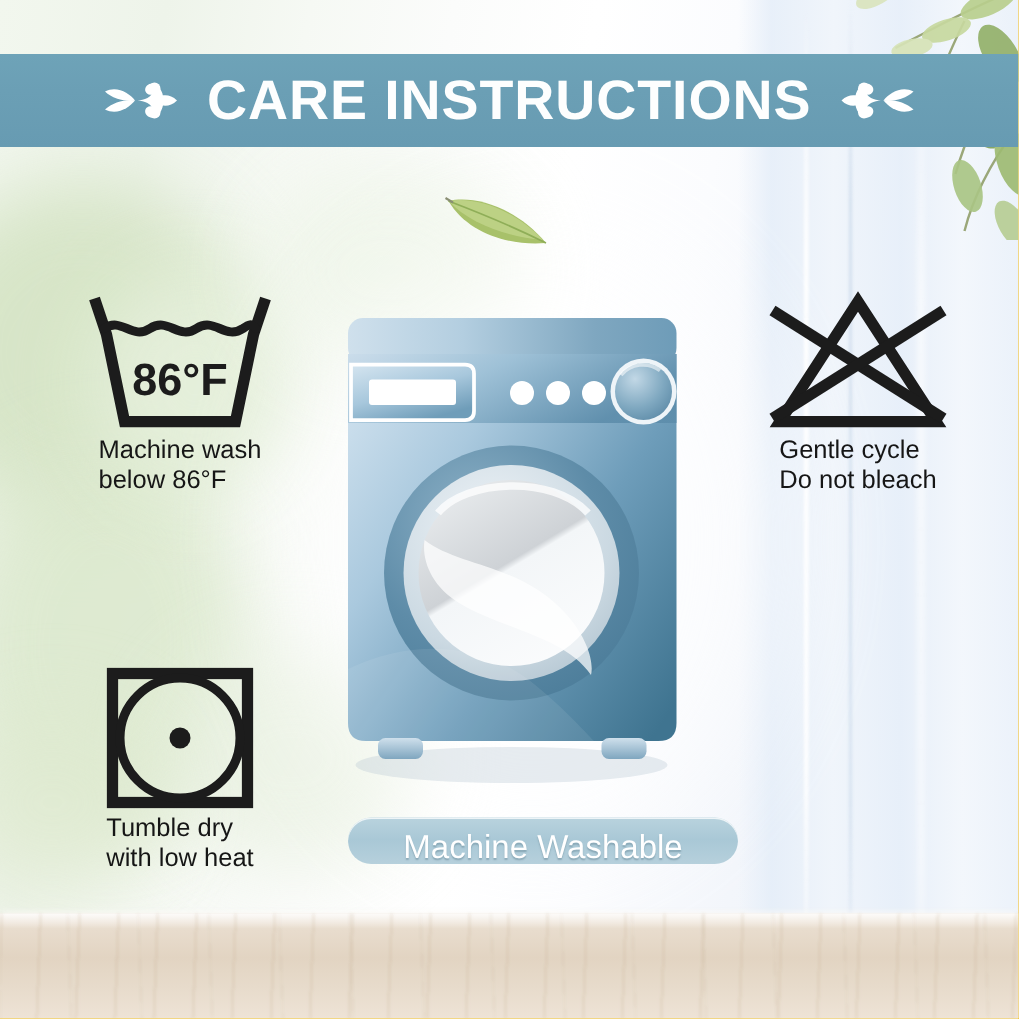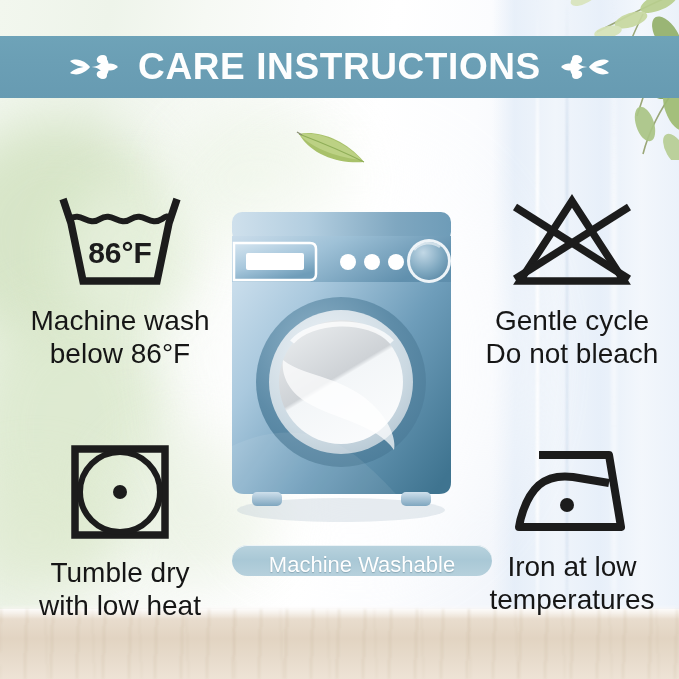--- a/index.html
+++ b/index.html
@@ -36,21 +36,21 @@
   .banner{position:absolute;left:0;top:36px;width:679px;height:62px;
     background:linear-gradient(180deg,#6ea3b8 0%,#6b9fb5 40%,#679bb2 100%);
     display:flex;align-items:center;justify-content:center;gap:18px;}
   .banner-title{color:#fdfefe;font-size:37px;font-weight:bold;letter-spacing:.6px;
     white-space:nowrap;line-height:1;transform:translateY(-1px);}
   .orn{width:52px;height:40px;flex:none;}
 
   
   .cell{position:absolute;display:flex;flex-direction:column;align-items:center;}
   .cell .glyph{display:block;}
-  .cap{margin-top:16px;text-align:center;color:#161616;font-size:28px;line-height:1.17;white-space:pre-line;}
+  .cap{margin-top:1px;color:#161616;font-size:17px;line-height:1.17;white-space:pre-line;}
 
   #cell-wash{left:22px;top:193px;width:196px;}
   #cell-bleach{left:474px;top:193px;width:196px;}
   #cell-dry{left:22px;top:443px;width:196px;}
   #cell-iron{left:474px;top:443px;width:196px;}
 
   
   .washer{position:absolute;left:228px;top:210px;width:227px;height:320px;}
   .badge{position:absolute;left:232px;top:545px;width:260px;height:31px;
     border-radius:16px;
@@ -164,28 +164,20 @@
   <div class="cell" id="cell-bleach">
     <svg class="glyph" width="130" height="96" viewBox="0 0 130 96">
       <path d="M65 8 L117 88 L13 88 Z" fill="none" stroke="#1c1c1c" stroke-width="7.5" stroke-linejoin="miter"></path>
       <path d="M8 14 L122 86" fill="none" stroke="#1c1c1c" stroke-width="7.5" stroke-linecap="butt"></path>
       <path d="M122 14 L8 86" fill="none" stroke="#1c1c1c" stroke-width="7.5" stroke-linecap="butt"></path>
     </svg>
     <div class="cap">Gentle cycle
 Do not bleach</div>
   </div>
 
-  <div class="cell" id="cell-iron">
-    <svg class="glyph" width="126" height="92" viewBox="0 0 126 92">
-      <path d="M30 12 L100 12 L112 84 L10 84 C10 84 14 56 30 42 C42 32 56 33 64 34 L100 40" fill="none" stroke="#1c1c1c" stroke-width="8" stroke-linejoin="round" stroke-linecap="butt"></path>
-      <circle cx="58" cy="62" r="7" fill="#1c1c1c"></circle>
-    </svg>
-    <div class="cap">Iron at low
-temperatures</div>
-  </div>
 
   <svg class="washer" viewBox="0 0 227 320">
     <defs>
       <linearGradient id="gTop" x1="0" y1="0" x2="1" y2="0">
         <stop offset="0" stop-color="#cfe0ec"></stop>
         <stop offset="0.35" stop-color="#b3cee0"></stop>
         <stop offset="0.75" stop-color="#7fa7c0"></stop>
         <stop offset="1" stop-color="#6e9cb8"></stop>
       </linearGradient>
       <linearGradient id="gBody" x1="0" y1="0.1" x2="1" y2="0.9">

